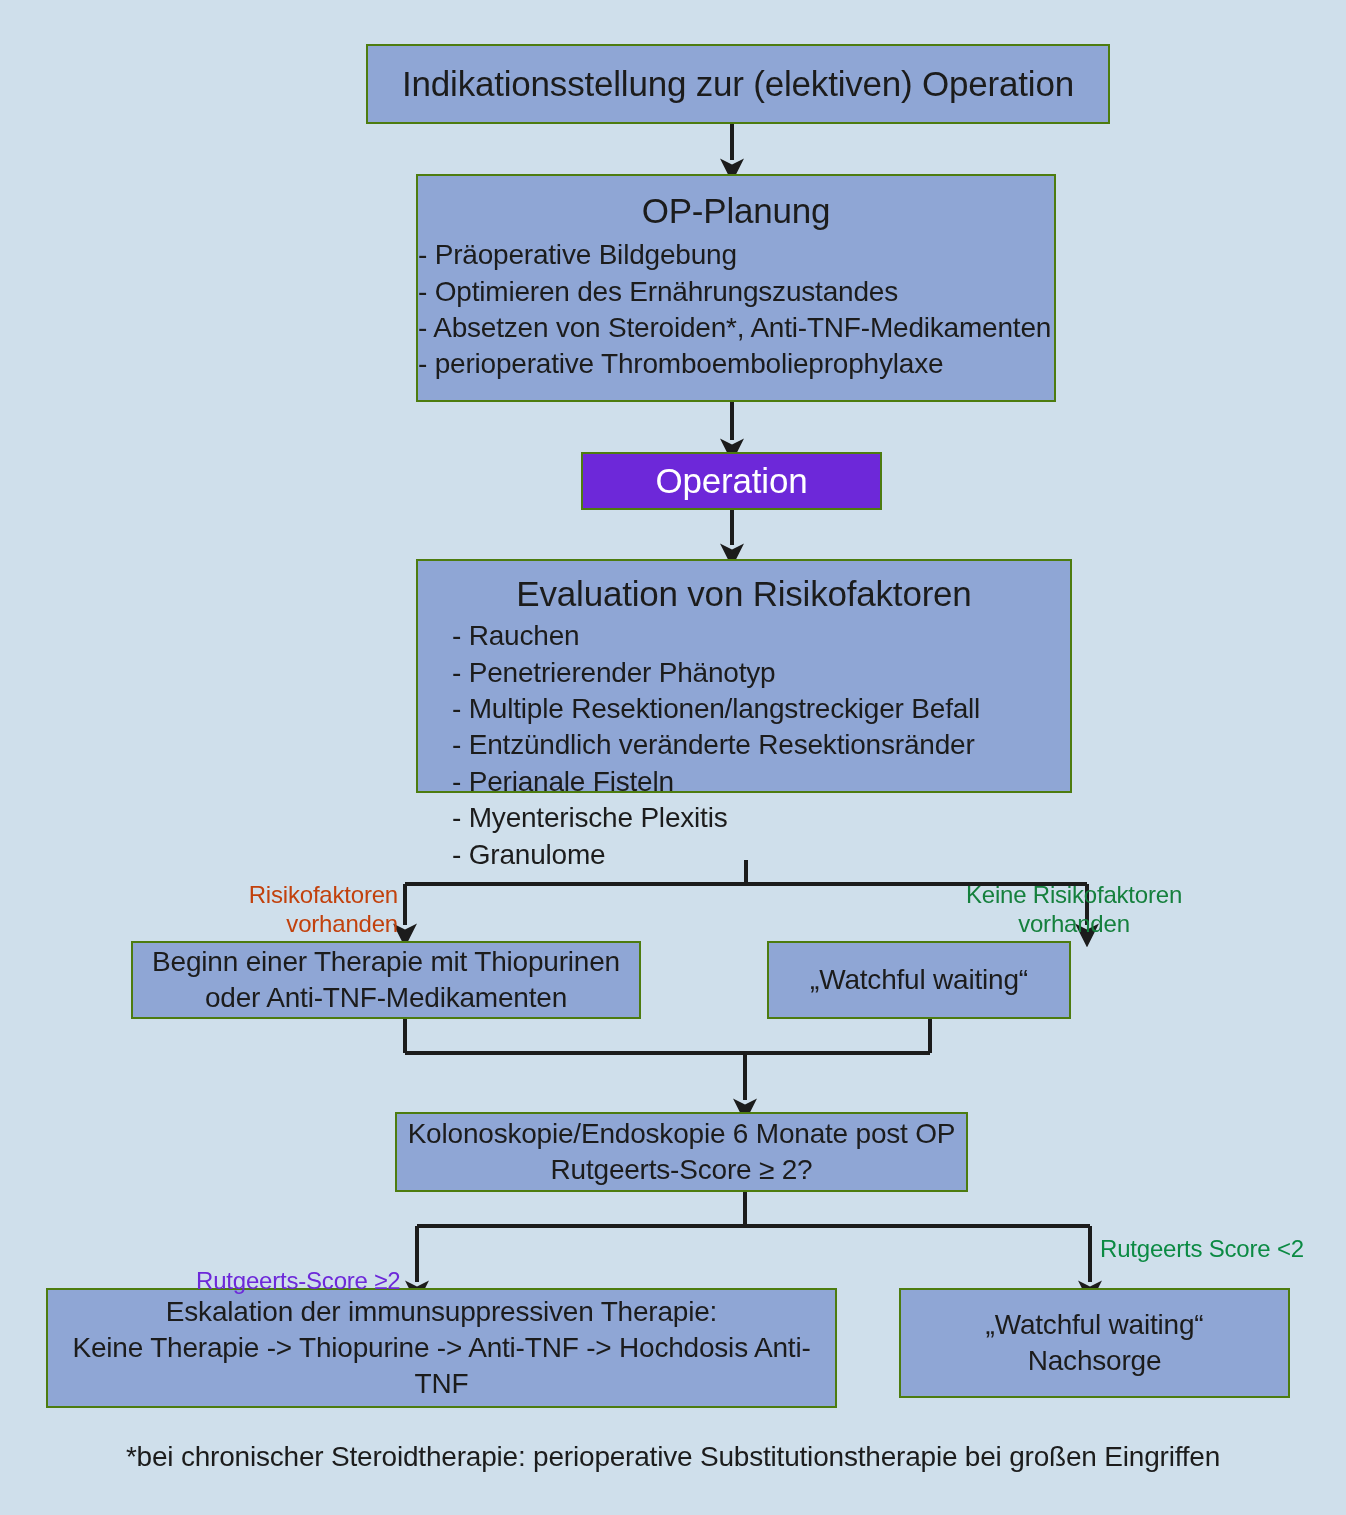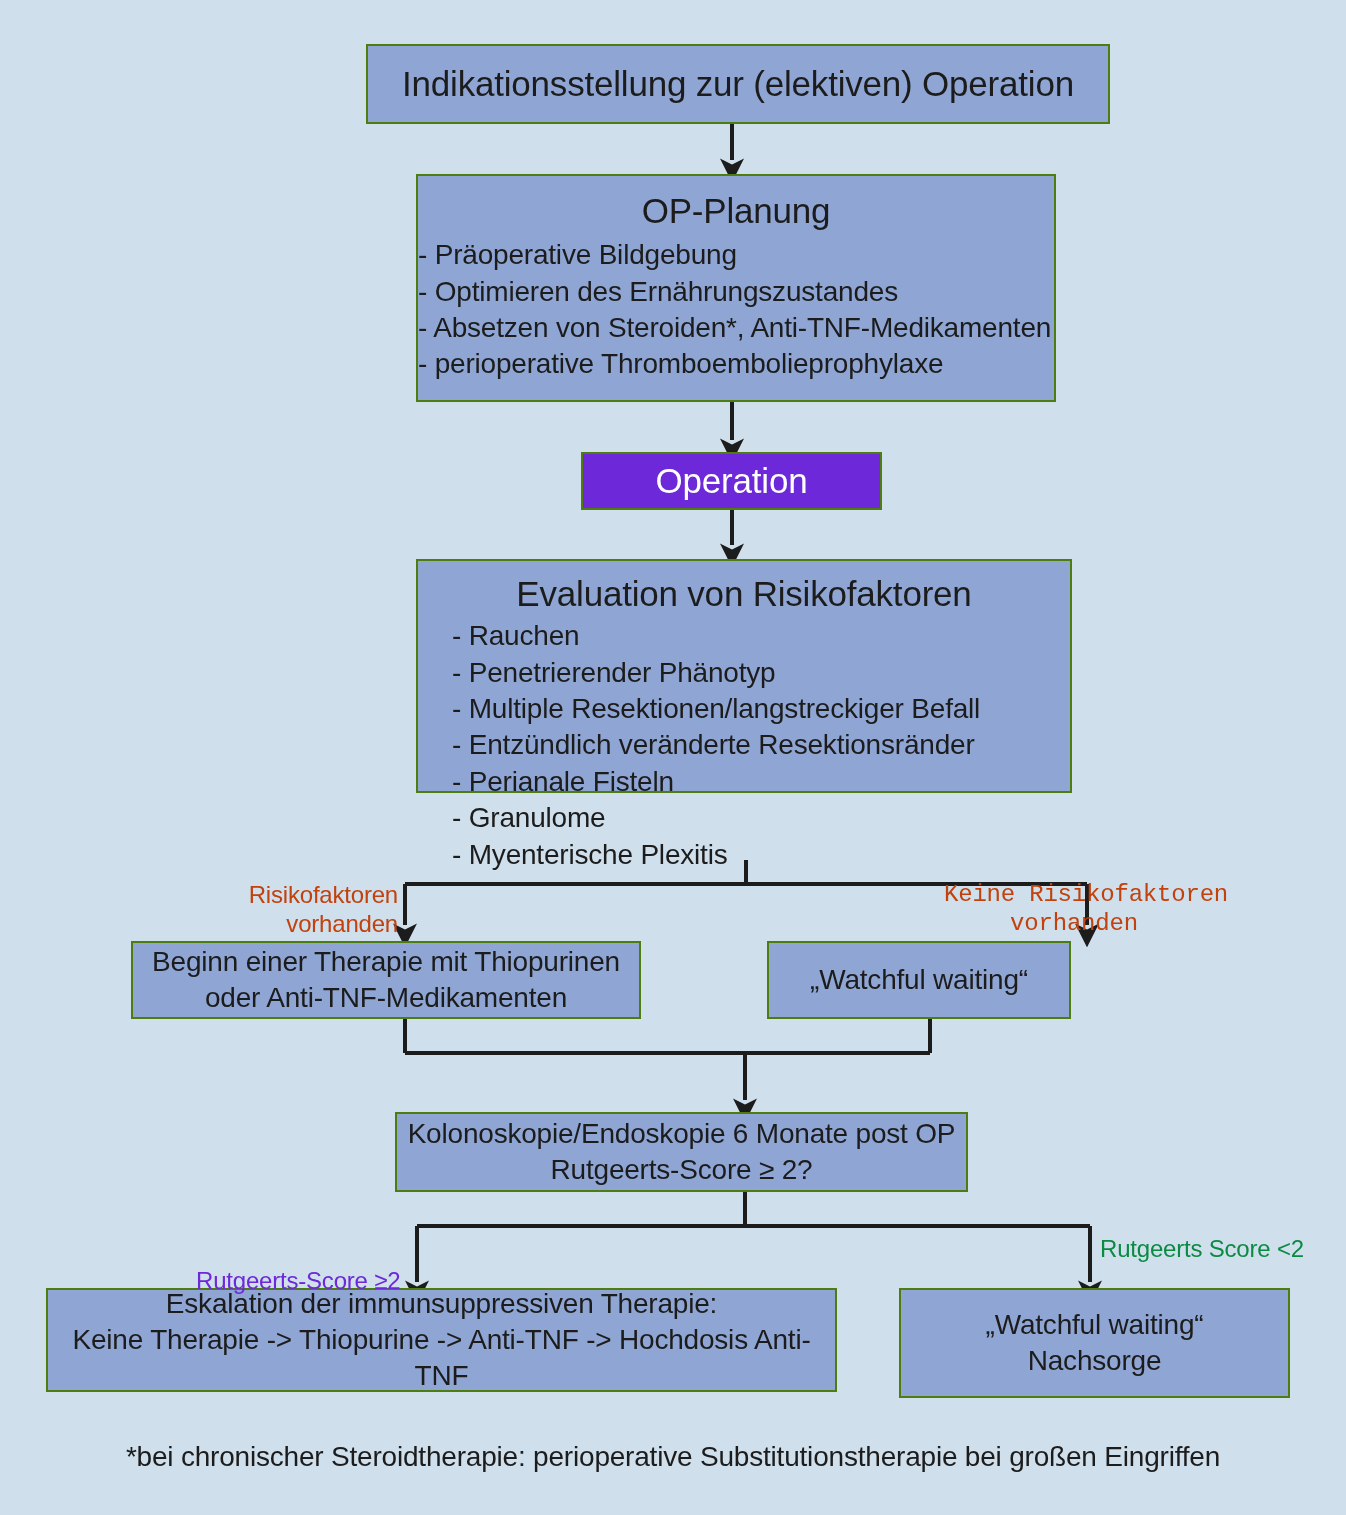--- a/index.html
+++ b/index.html
@@ -47,21 +47,21 @@
 
   .edge-label{
     position:absolute;
     font-size:24px;
     line-height:1.22;
     letter-spacing:-0.2px;
     z-index:3;
     white-space:nowrap;
   }
   .edge-label.risk{color:#c2410c;text-align:right;}
-  .edge-label.norisk{color:#c2410c;text-align:left;font-family:Liberation Mono, monospace;}
+  .edge-label.norisk{color:#15803d;text-align:left;}
   .edge-label.rs-hi{color:#6d28d9;margin-top:32px;}
   .edge-label.rs-lo{color:#0b8a43;}
 
   .footnote{
     position:absolute;
     left:0;right:0;
     text-align:center;
     font-size:28px;
     color:#1c1c1c;
     letter-spacing:-0.2px;
@@ -125,22 +125,22 @@
   </div>
 
   <div class="node" style="left:416px;top:559px;width:656px;height:234px;padding:12px 0 10px 0;justify-content:flex-start;">
     <div class="title big" style="margin-bottom:4px;">Evaluation von Risikofaktoren</div>
     <ul class="bullets" style="padding-left:34px;">
       <li>- Rauchen</li>
       <li>- Penetrierender Phänotyp</li>
       <li>- Multiple Resektionen/langstreckiger Befall</li>
       <li>- Entzündlich veränderte Resektionsränder</li>
       <li>- Perianale Fisteln</li>
+      <li>- Myenterische Plexitis</li>
       <li>- Granulome</li>
-      <li>- Myenterische Plexitis</li>
     </ul>
   </div>
 
   <div class="edge-label risk" style="left:172px;top:880px;width:226px;">
     <div>Risikofaktoren</div>
     <div>vorhanden</div>
   </div>
   <div class="edge-label norisk" style="left:944px;top:880px;width:260px;text-align:center;">
     <div>Keine Risikofaktoren</div>
     <div>vorhanden</div>
@@ -160,21 +160,21 @@
     <div class="plain">Rutgeerts-Score ≥ 2?</div>
   </div>
 
   <div class="edge-label rs-hi" style="left:196px;top:1234px;">
     <span>Rutgeerts-Score ≥2</span>
   </div>
   <div class="edge-label rs-lo" style="left:1100px;top:1234px;">
     <span>Rutgeerts Score &lt;2</span>
   </div>
 
-  <div class="node" style="left:46px;top:1288px;width:791px;height:104px;align-items:center;">
+  <div class="node" style="left:46px;top:1288px;width:791px;height:120px;align-items:center;">
     <div class="plain">Eskalation der immunsuppressiven Therapie:</div>
     <div class="plain">Keine Therapie -&gt; Thiopurine -&gt; Anti-TNF -&gt; Hochdosis Anti-TNF</div>
   </div>
 
   <div class="node" style="left:899px;top:1288px;width:391px;height:110px;">
     <div class="plain">„Watchful waiting“</div>
     <div class="plain">Nachsorge</div>
   </div>
 
   <div class="footnote" style="top:1441px;">*bei chronischer Steroidtherapie: perioperative Substitutionstherapie bei großen Eingriffen</div>

